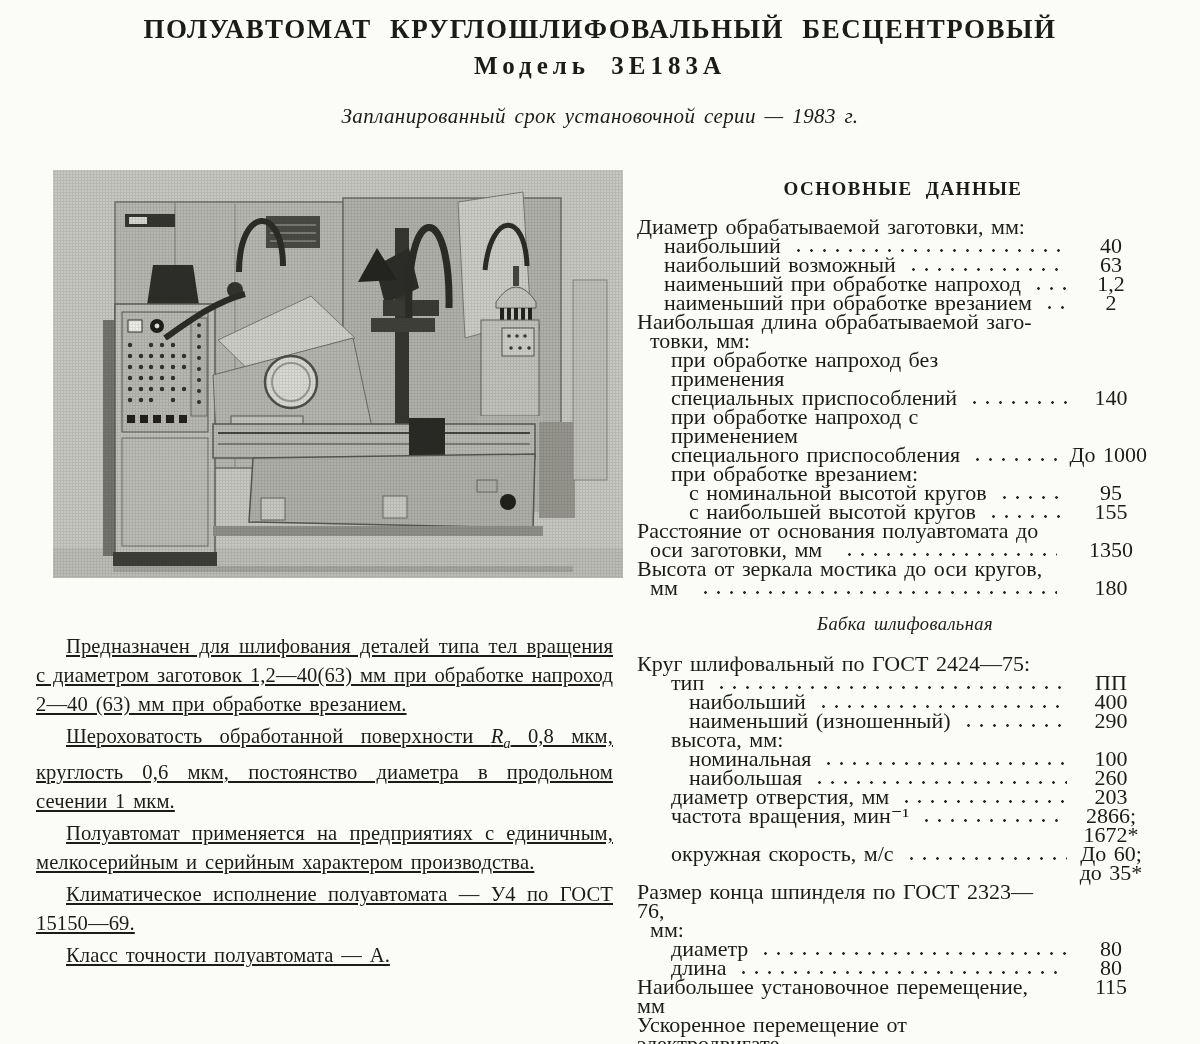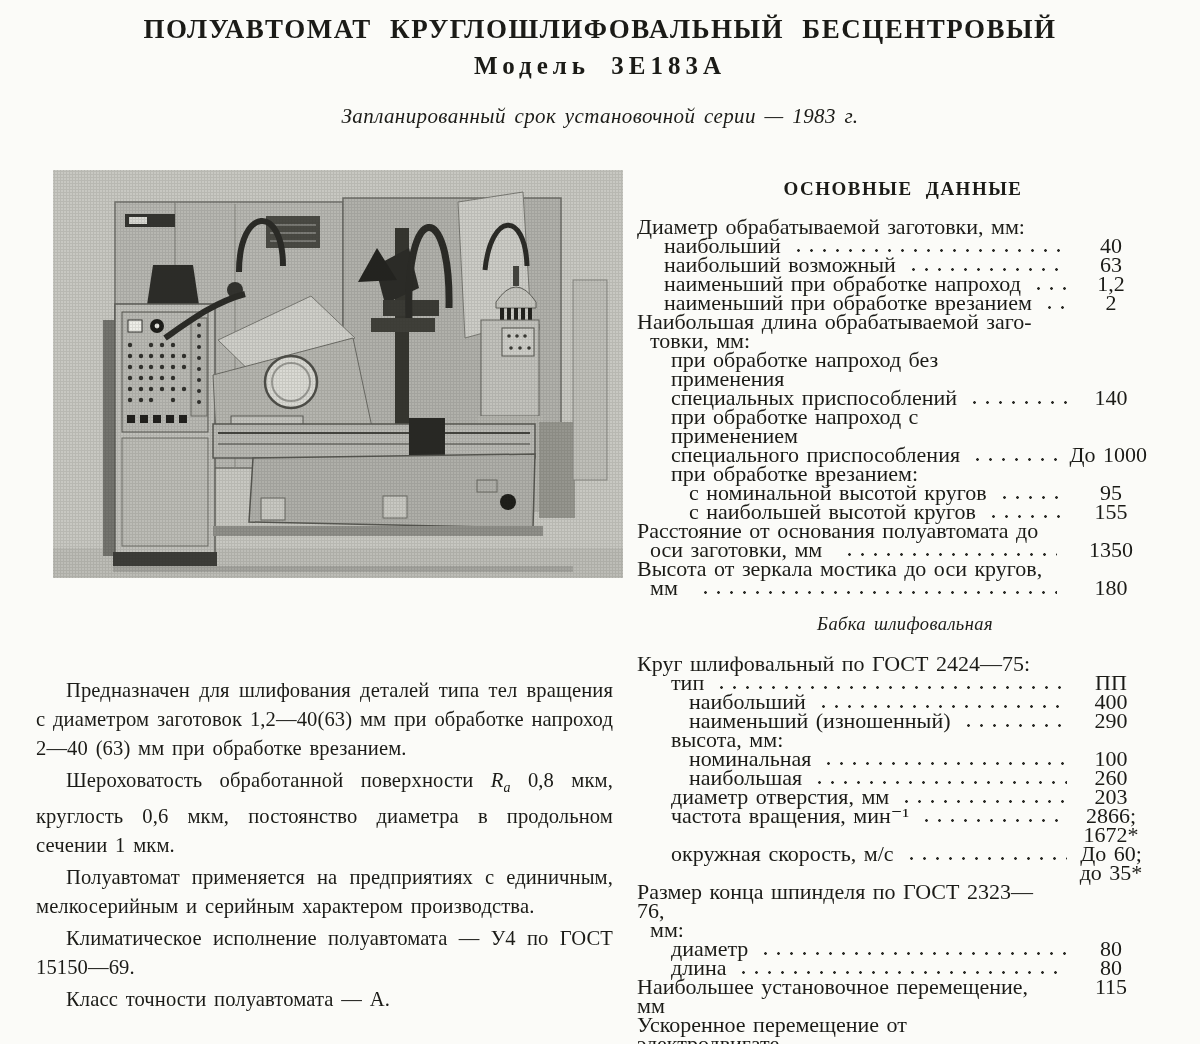--- a/index.html
+++ b/index.html
@@ -61,21 +61,21 @@
   .i1{padding-left:17px;gap:10px;}
   .i2{padding-left:31px;}
   .i3{padding-left:38px;}
   .i4{padding-left:56px;}
   .specs-subheading{
     text-align:center;font-style:italic;font-size:18.5px;letter-spacing:.4px;
     word-spacing:3px;margin:17px 0 19px 30px;font-weight:500;
   }
 
   
-  .description{position:absolute;left:36px;top:676px;width:577px;}
+  .description{position:absolute;left:36px;top:632px;width:577px;text-decoration:underline;}
   .description p{
     margin:0 0 3px 0;font-size:20.6px;line-height:29px;text-align:justify;
     text-indent:30px;word-spacing:2.5px;letter-spacing:.1px;
   }
   .var{font-style:italic;}
   .var sub{font-size:.68em;}
 </style>
 </head>
 <body>
 

